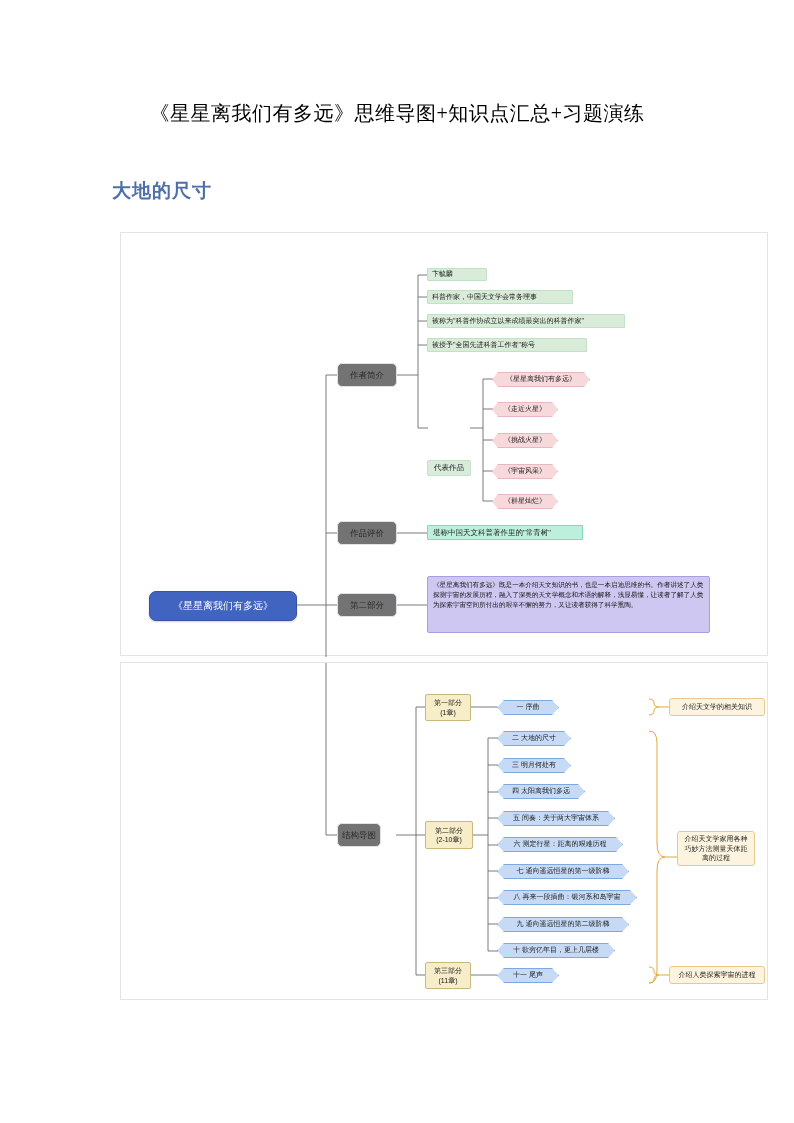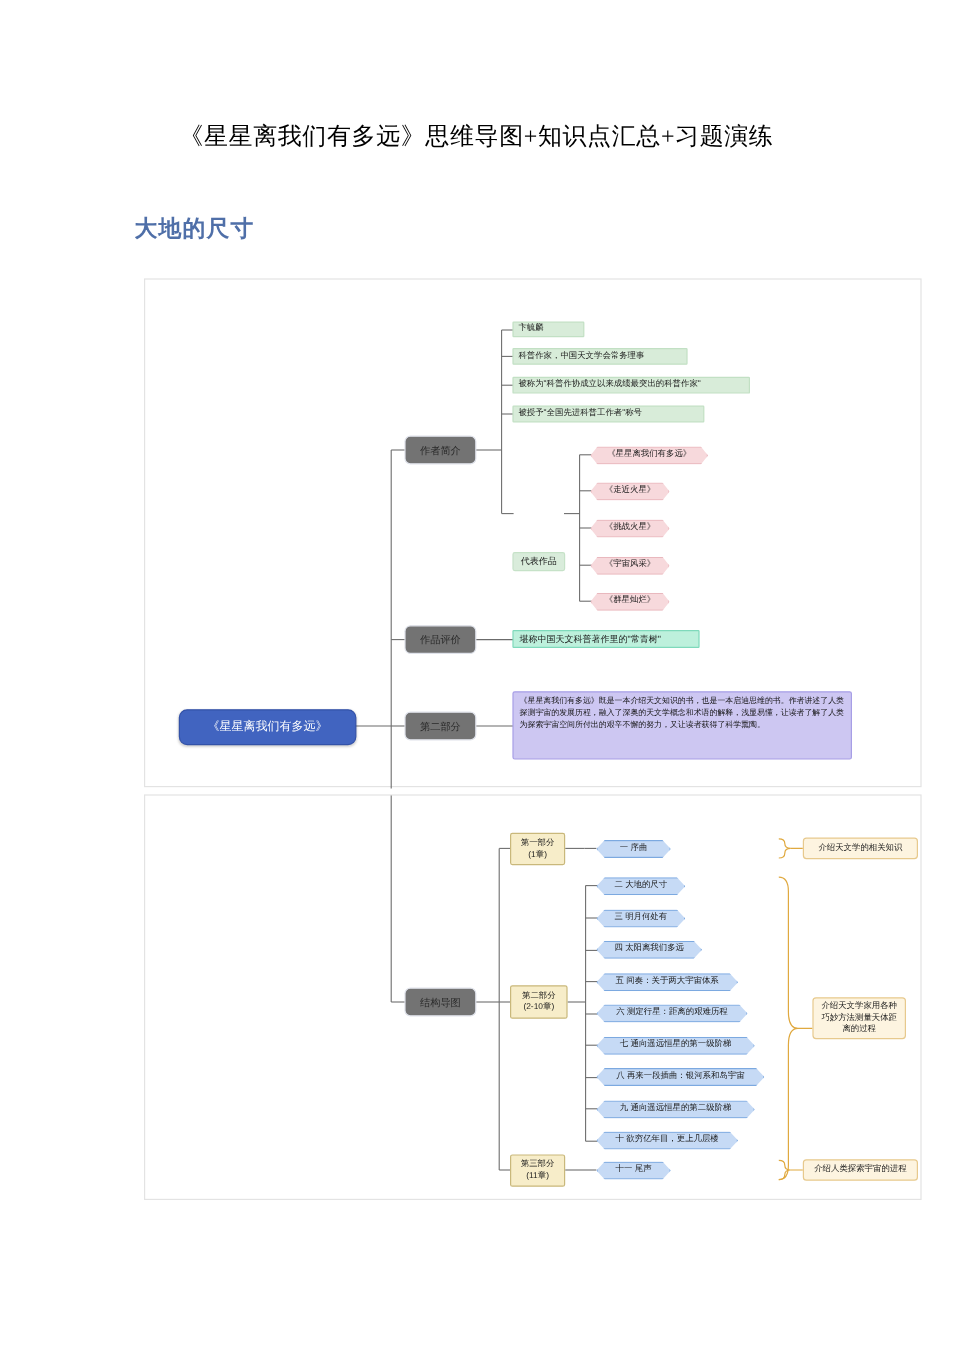--- a/index.html
+++ b/index.html
@@ -246,21 +246,21 @@
           <path d="M528,68 q8,0 8,12 v100 q0,14 8,14 q-8,0 -8,14 v100 q0,12 -8,12"></path>
           <path d="M528,304 q5,0 5,4 v0 q0,4 5,4 q-5,0 -5,4 v0 q0,4 -5,4"></path>
         </g>
         <g stroke="#e0a93f" stroke-width="1" fill="none">
           <path d="M538,44 H548"></path>
           <path d="M544,194 H556"></path>
           <path d="M538,312 H548"></path>
         </g>
       </svg>
 
-      <div class="node branch-node" style="left:216px; top:160px; width:60px; height:24px;text-align:right;">结构导图</div>
+      <div class="node branch-node" style="left:216px; top:160px; width:44px; height:24px;text-align:right;">结构导图</div>
 
       <div class="node part-node" style="left:304px; top:31px; width:46px; height:27px;">
         <span>第一部分</span>
         <span>(1章)</span>
       </div>
       <div class="node chapter-node" style="left:376px; top:37px; width:62px; height:15px;">一 序曲</div>
       <div class="node desc-node" style="left:548px; top:35px; width:96px; height:18px;">介绍天文学的相关知识</div>
 
       <div class="node part-node" style="left:304px; top:158px; width:48px; height:28px;">
         <span>第二部分</span>

